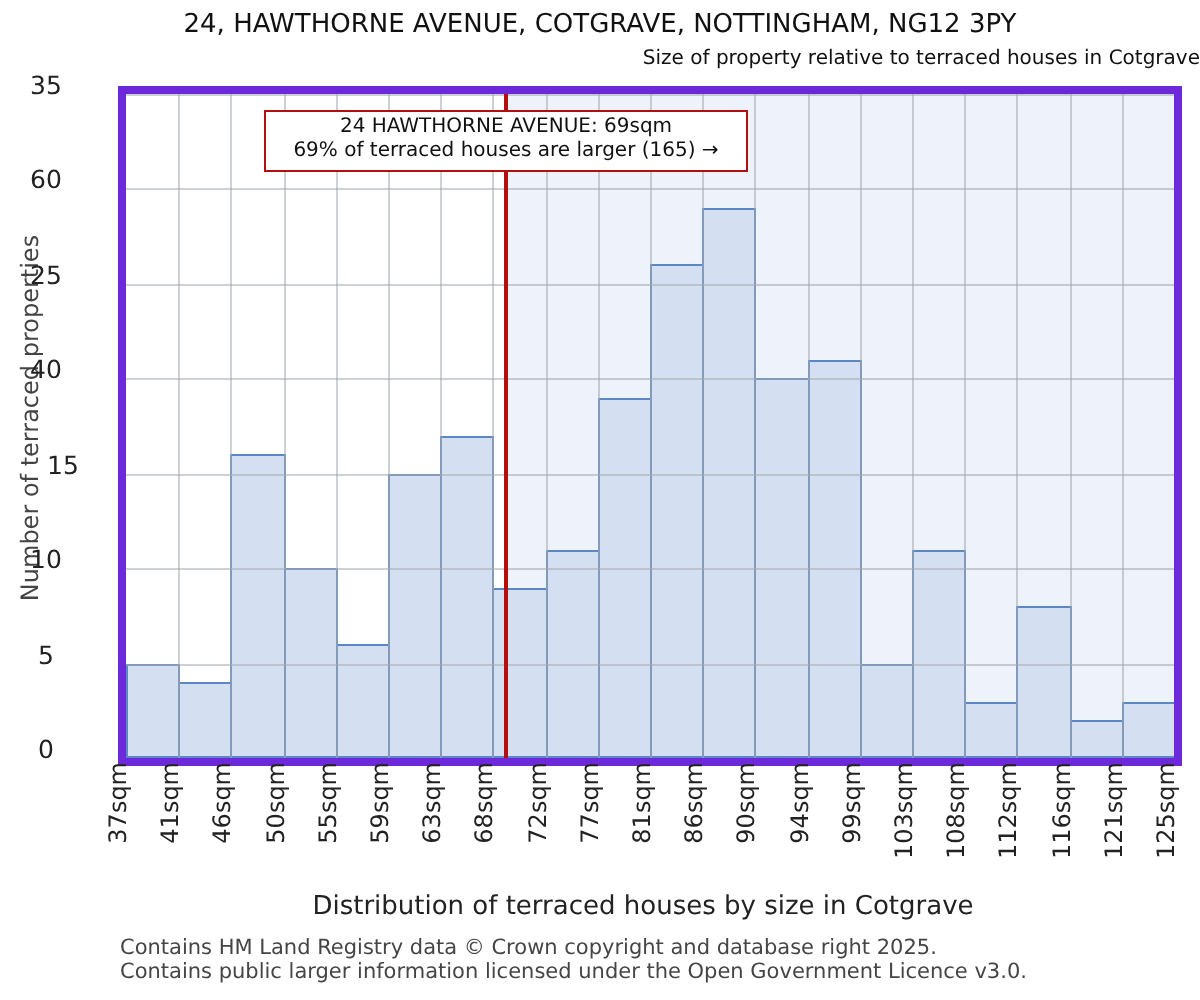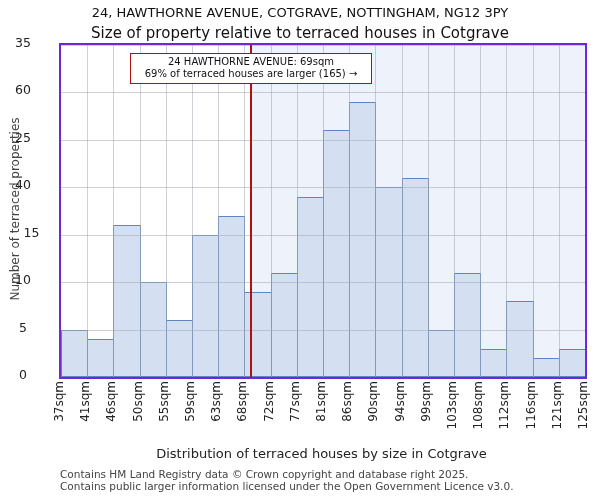--- a/index.html
+++ b/index.html
@@ -2,22 +2,22 @@
 <html><head>
 <meta charset="utf-8">
 <style>
   html,body{margin:0;padding:0;background:#ffffff;}
   .fig{
     position:relative;width:600px;height:500px;background:#ffffff;
     font-family:"DejaVu Sans","Liberation Sans",sans-serif;color:#1a1a1a;
     overflow:hidden;
   }
   .title{position:absolute;top:5px;left:0;width:600px;text-align:center;font-size:13px;color:#111;}
-  .subtitle{position:absolute;top:24px;left:0;width:600px;text-align:center;font-size:15px;color:#111;}
-  .plot{position:absolute;left:59px;top:43px;width:524px;height:332px;border:2px solid #6d28d9;box-sizing:content-box;overflow:hidden;background:#ffffff;}
+  .subtitle{position:absolute;top:24px;left:0;width:600px;text-align:right;font-size:10px;color:#111;}
+  .plot{position:absolute;left:59px;top:43px;width:524px;height:332px;border:4px solid #6d28d9;box-sizing:content-box;overflow:hidden;background:#ffffff;}
   .shade{position:absolute;top:0;bottom:0;z-index:1;}
   .bar{position:absolute;bottom:0;box-sizing:border-box;z-index:2;}
   .hgrid{position:absolute;left:0;right:0;height:1px;z-index:3;}
   .vgrid{position:absolute;top:0;bottom:0;width:1px;z-index:3;}
   .redline{position:absolute;top:0;bottom:0;width:1.5px;z-index:4;}
   .ann{
     position:absolute;left:69px;top:8px;width:234px;z-index:5;background:#ffffff;
     border:1.5px solid #b30f0f;text-align:center;font-size:10px;line-height:12px;
     padding:2px 3px 3px 3px;color:#111;white-space:nowrap;
   }

